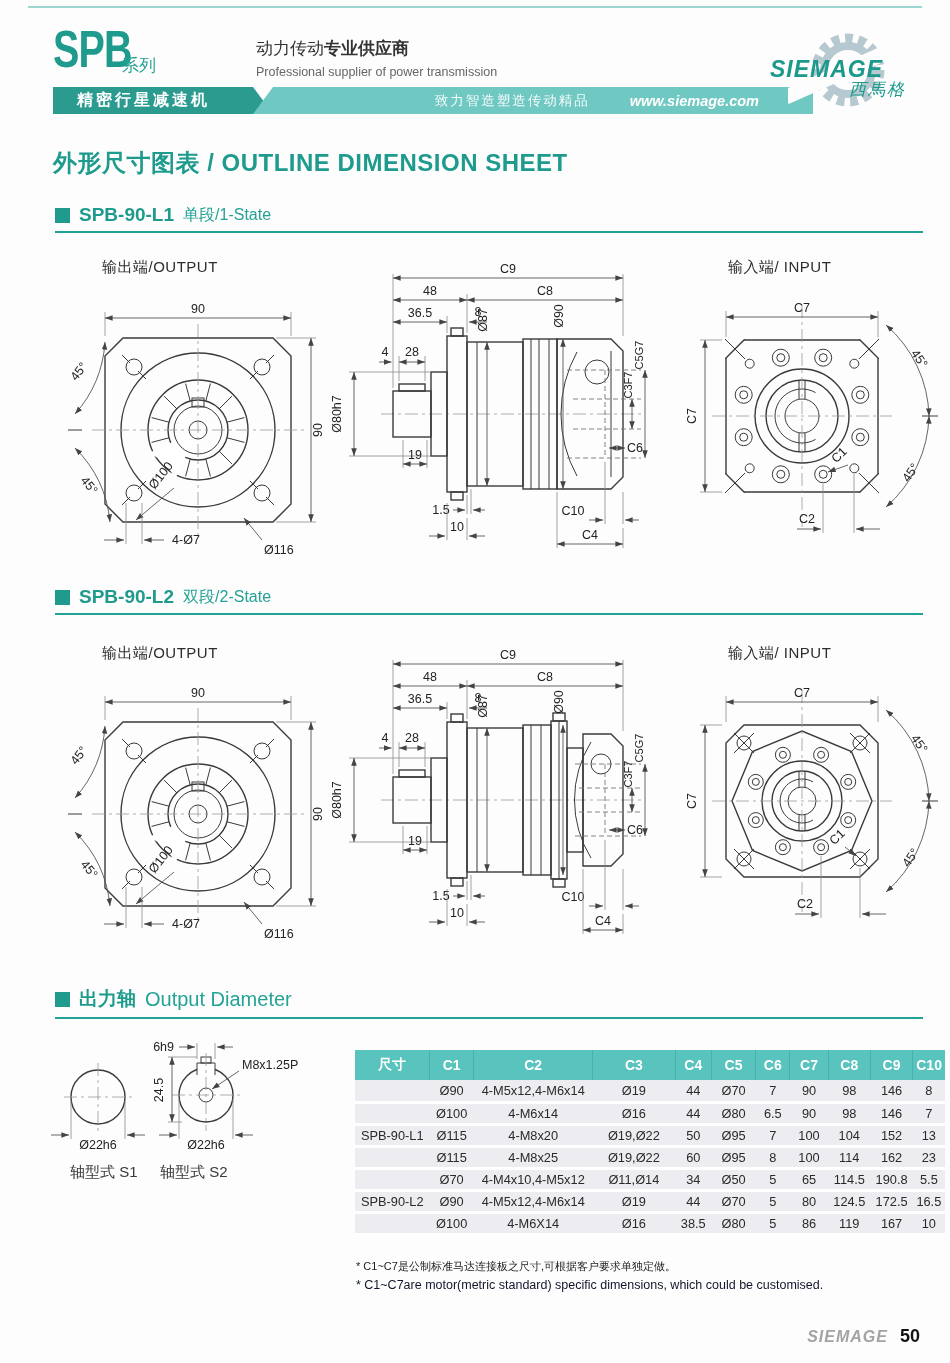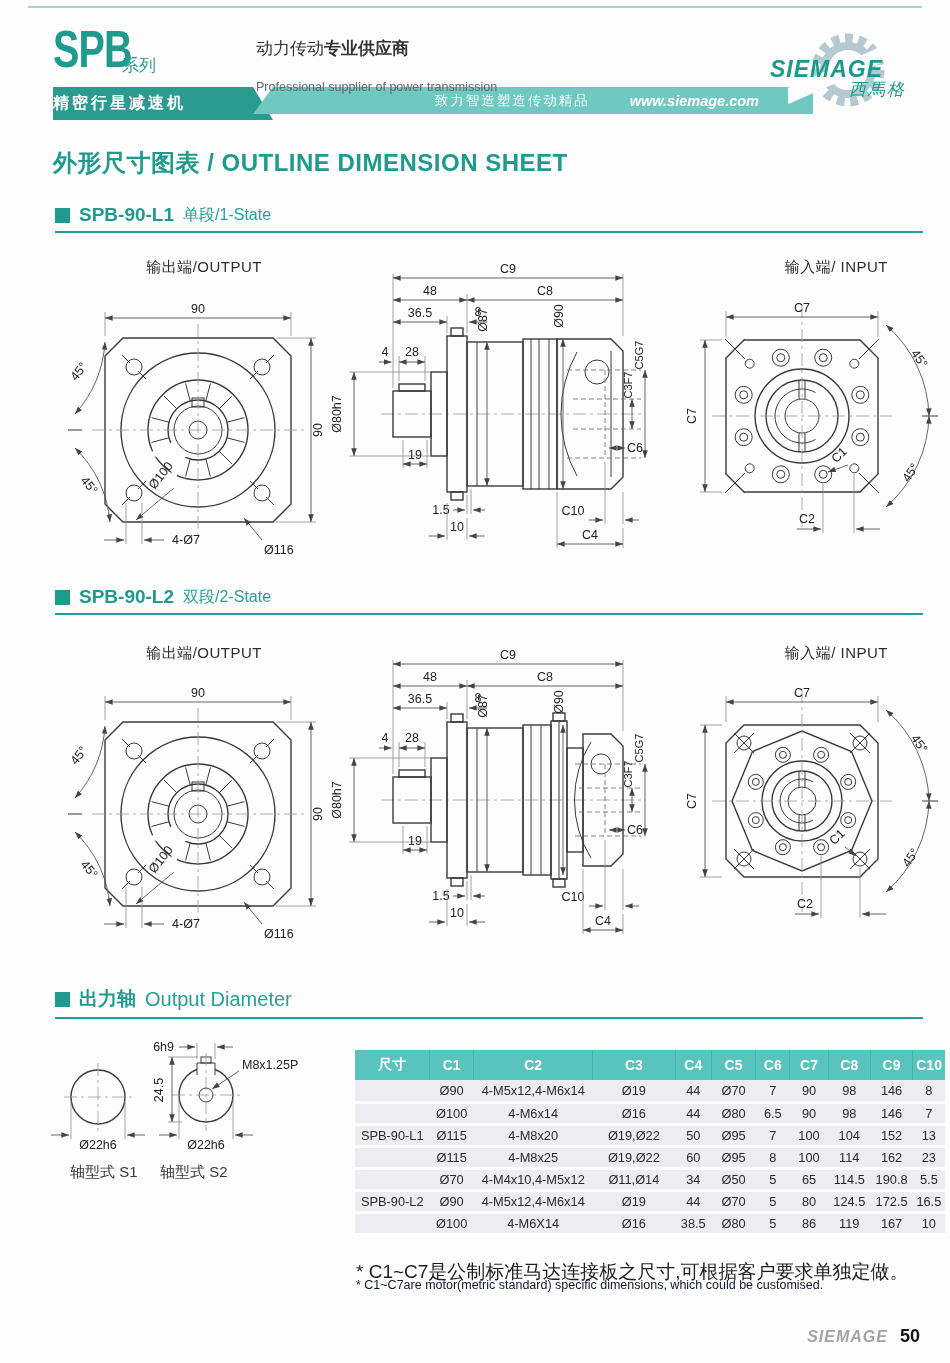--- a/index.html
+++ b/index.html
@@ -3,57 +3,57 @@
 <meta charset="utf-8">
 <style>
 *{margin:0;padding:0;box-sizing:border-box}
 html,body{width:950px;height:1363px}
 body{position:relative;background:#fdfdfd;font-family:"Liberation Sans","DejaVu Sans",sans-serif;color:#222;overflow:hidden}
 .abs{position:absolute}
 .toprule{position:absolute;left:28px;top:6px;width:894px;height:2px;background:#9bd6d0}
 
 .spb{position:absolute;left:53px;top:22px;font-size:47px;font-weight:bold;color:#1E9B8D;letter-spacing:-1px;transform:scale(.84,1.12);transform-origin:left top;line-height:1}
 .spbsuf{position:absolute;left:122px;top:54px;font-size:17px;color:#27A195}
-.bannerD{position:absolute;left:53px;top:87px;width:220px;height:33px;background:#2B9B90;clip-path:polygon(0 0,calc(100% - 20px) 0,100% 100%,0 100%);display:flex;align-items:center;}
+.bannerD{position:absolute;left:53px;top:87px;width:220px;height:27px;background:#2B9B90;clip-path:polygon(0 0,calc(100% - 20px) 0,100% 100%,0 100%);display:flex;align-items:center;padding-left:24px}
 .bannerD span{color:#fff;font-weight:bold;font-size:16px;letter-spacing:3px}
 .bannerL{position:absolute;left:253px;top:87px;width:560px;height:27px;background:#6FC8C2;clip-path:polygon(20px 0,100% 0,100% 100%,0 100%);display:flex;align-items:center;justify-content:flex-end;gap:40px;padding-right:54px}
 .slogan{color:rgba(255,255,255,.93);font-size:13.5px;letter-spacing:2px}
 .site{color:#fff;font-size:14.5px;font-weight:bold;font-style:italic}
 .supplier{position:absolute;left:256px;top:37px}
 .supplier .zh{font-size:17px;color:#333}
 .supplier .zh b{font-weight:bold}
-.supplier .en{font-size:12.5px;color:#666;margin-top:20px}
+.supplier .en{font-size:12.5px;color:#666;margin-top:5px}
 .gearlogo{position:absolute;left:788px;top:26px}
 .brandtxt{position:absolute;left:770px;top:56px;font-size:23px;font-weight:bold;font-style:italic;color:#1B9A8C;letter-spacing:1px}
 .brandcn{position:absolute;left:849px;top:78px;font-size:17px;font-style:italic;color:#1B9A8C;letter-spacing:2px}
 
 .pagetitle{position:absolute;left:53px;top:147px;font-size:24px;font-weight:bold;color:#1E9B8D;letter-spacing:.5px}
 .sec{position:absolute;left:55px;width:868px;border-bottom:2px solid #21A095;padding-bottom:5px;display:flex;align-items:center;gap:9px}
 .sec .sq{width:15px;height:15px;background:#1F9B8E;flex:none}
 .sec .m{font-size:19px;font-weight:bold;color:#1F9B8E}
 .sec .s{font-size:16px;color:#23A296}
-.dlabel{position:absolute;font-size:15px;color:#2d2d2d;letter-spacing:.5px;width:160px;text-align:right}
+.dlabel{position:absolute;font-size:15px;color:#2d2d2d;letter-spacing:.5px;width:160px;text-align:left}
 .shaftlabel{position:absolute;font-size:15px;color:#3a3a3a}
 
 svg text{font-size:12.5px;fill:#232323}
 .o{fill:none;stroke:#3a3a3a;stroke-width:1.4}
 .t{fill:none;stroke:#3a3a3a;stroke-width:1}
 .e{stroke:#8a8a8a;stroke-width:.8;fill:none}
 .d{stroke:#555;stroke-width:.9;fill:none}
 .c{stroke:#9a9a9a;stroke-width:.8;stroke-dasharray:13 4 3 4;fill:none}
 .h{stroke:#777;stroke-width:.9;stroke-dasharray:5 3;fill:none}
 .w{fill:#fff;stroke:none}
 
 .tblwrap{position:absolute;left:355px;top:1050px;width:590px}
 table{border-collapse:collapse;width:100%;table-layout:fixed}
 th{background:#59C3BD;color:#fff;font-size:14px;font-weight:bold;height:30px;border-right:1px solid #47b2ac}
 th:last-child{border-right:none}
 td{background:#ECECF1;font-size:12.8px;color:#2a2a2a;text-align:center;height:22px;border-bottom:3px solid #fff;padding:0 1px;overflow:hidden;white-space:nowrap}
 tr.grp td{border-top:2px solid #8f8f8f}
-.note1{position:absolute;left:356px;top:1259px;font-size:19px;color:#1e1e1e}
+.note1{position:absolute;left:356px;top:1259px;font-size:11px;color:#1e1e1e}
 .note2{position:absolute;left:356px;top:1278px;font-size:12.5px;color:#0f172a}
 .footer{position:absolute;right:30px;top:1326px;display:flex;align-items:baseline;gap:12px}
 .fbrand{font-size:16px;font-weight:bold;font-style:italic;color:#a3a3a3;letter-spacing:1px}
 .fpage{font-size:18px;font-weight:bold;color:#141414}
 </style>
 </head>
 <body>
 
 <svg width="0" height="0" style="position:absolute">
 <defs>

